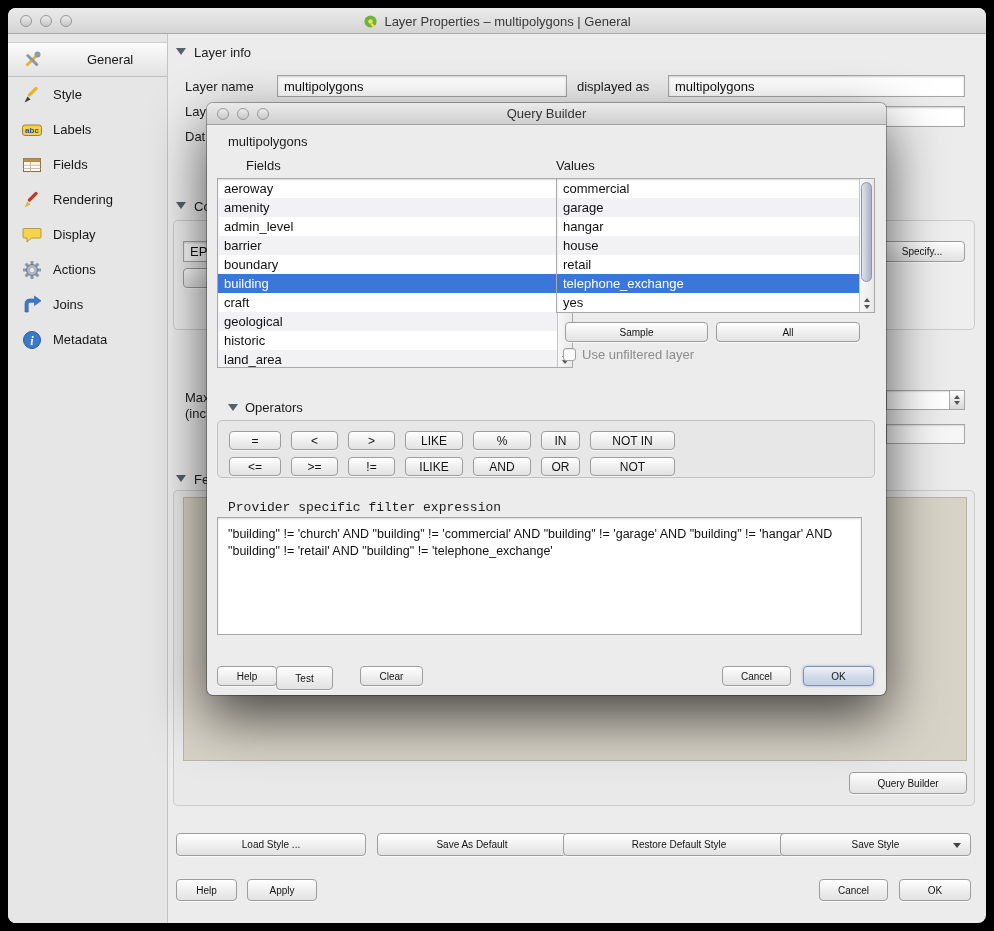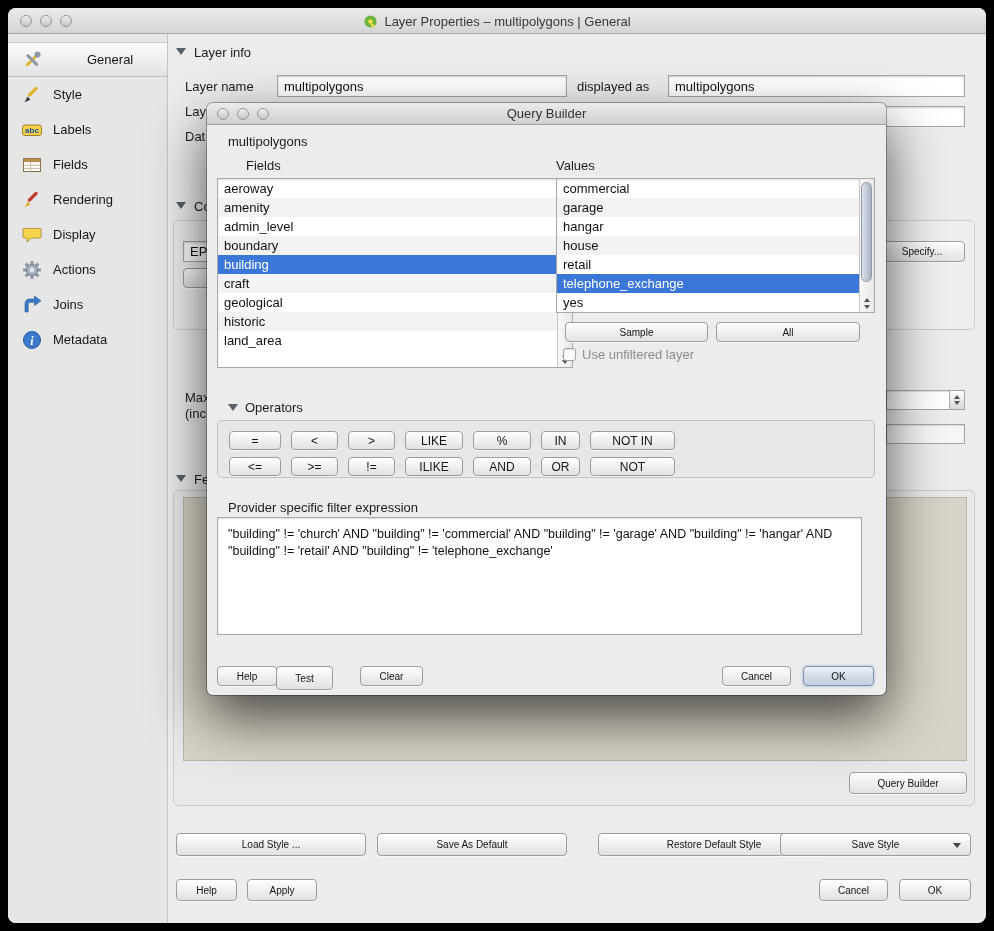--- a/index.html
+++ b/index.html
@@ -237,21 +237,21 @@
     <div class="combo-frag" style="left:878px; top:416px; width:79px; height:20px; background:#f6f6f6;"></div>
 
     <div class="disc" style="left:168px; top:467px;"></div>
     <div class="lbl" style="left:186px; top:464px;">Fe</div>
     <div class="groupbox" style="left:165px; top:482px; width:802px; height:316px; background:#e9e9e9;"></div>
     <div class="preview" style="left:175px; top:489px; width:784px; height:264px;"></div>
     <div class="btn" style="left:841px; top:764px; width:118px; height:22px;">Query Builder</div>
 
     <div class="btn" style="left:168px; top:825px; width:190px; height:23px;">Load Style ...</div>
     <div class="btn" style="left:369px; top:825px; width:190px; height:23px;">Save As Default</div>
-    <div class="btn" style="left:590px; top:825px; width:224px; height:23px;padding-left:8px;">Restore Default Style</div>
+    <div class="btn" style="left:555px; top:825px; width:224px; height:23px;padding-left:8px;">Restore Default Style</div>
     <div class="btn" style="left:772px; top:825px; width:191px; height:23px;">
       <span>Save Style</span>
       <span class="save-style-arrow"></span>
     </div>
 
     <div class="btn" style="left:168px; top:871px; width:61px; height:22px;">Help</div>
     <div class="btn" style="left:239px; top:871px; width:70px; height:22px;">Apply</div>
     <div class="btn" style="left:811px; top:871px; width:69px; height:22px;">Cancel</div>
     <div class="btn" style="left:891px; top:871px; width:72px; height:22px;">OK</div>
   </div>
@@ -269,20 +269,21 @@
     <div class="lbl" style="left:21px; top:31px;">multipolygons</div>
 
     <div class="lbl" style="left:39px; top:55px;">Fields</div>
     <div class="lbl" style="left:349px; top:55px;">Values</div>
 
     <div class="listbox" style="left:10px; top:75px; width:356px; height:190px;">
       <div class="rows">
         <div class="row">aeroway</div>
         <div class="row">amenity</div>
         <div class="row">admin_level</div>
+        <div class="row">barrier</div>
         <div class="row">boundary</div>
         <div class="row selected">building</div>
         <div class="row">craft</div>
         <div class="row">geological</div>
         <div class="row">historic</div>
         <div class="row">land_area</div>
       </div>
       <div class="sbar">
         <div class="thumb" style="top:3px; height:64px;"></div>
         <div class="sb-arrows">
@@ -333,21 +334,21 @@
         <div class="btn opbtn" style="width:52px;">&lt;=</div>
         <div class="btn opbtn" style="width:47px;">&gt;=</div>
         <div class="btn opbtn" style="width:47px;">!=</div>
         <div class="btn opbtn" style="width:58px;">ILIKE</div>
         <div class="btn opbtn" style="width:58px;">AND</div>
         <div class="btn opbtn" style="width:39px;">OR</div>
         <div class="btn opbtn" style="width:85px;">NOT</div>
       </div>
     </div>
 
-    <div class="lbl" style="left:21px; top:397px;">Provider specific filter expression</div>
+    <div class="lbl" style="left:21px; top:397px;font-family:Liberation Mono, monospace;">Provider specific filter expression</div>
     <div class="filterbox" style="left:10px; top:414px; width:645px; height:118px;">"building" != 'church' AND "building" != 'commercial' AND "building" != 'garage' AND "building" != 'hangar' AND "building" != 'retail' AND "building" != 'telephone_exchange'</div>
 
     <div class="btn" style="left:10px;  top:563px; width:60px; height:20px;">Help</div>
     <div class="btn" style="left:69px;  top:563px; width:57px; height:24px;">Test</div>
     <div class="btn" style="left:153px; top:563px; width:63px; height:20px;">Clear</div>
     <div class="btn" style="left:515px; top:563px; width:69px; height:20px;">Cancel</div>
     <div class="btn default" style="left:596px; top:563px; width:71px; height:20px;">OK</div>
   </div>
 
 </div>

